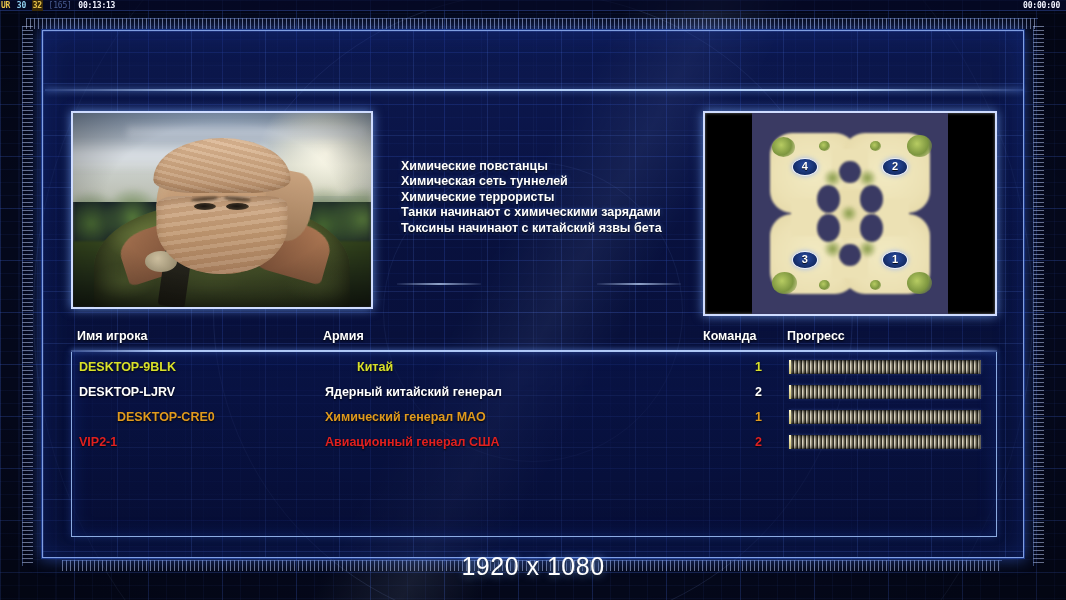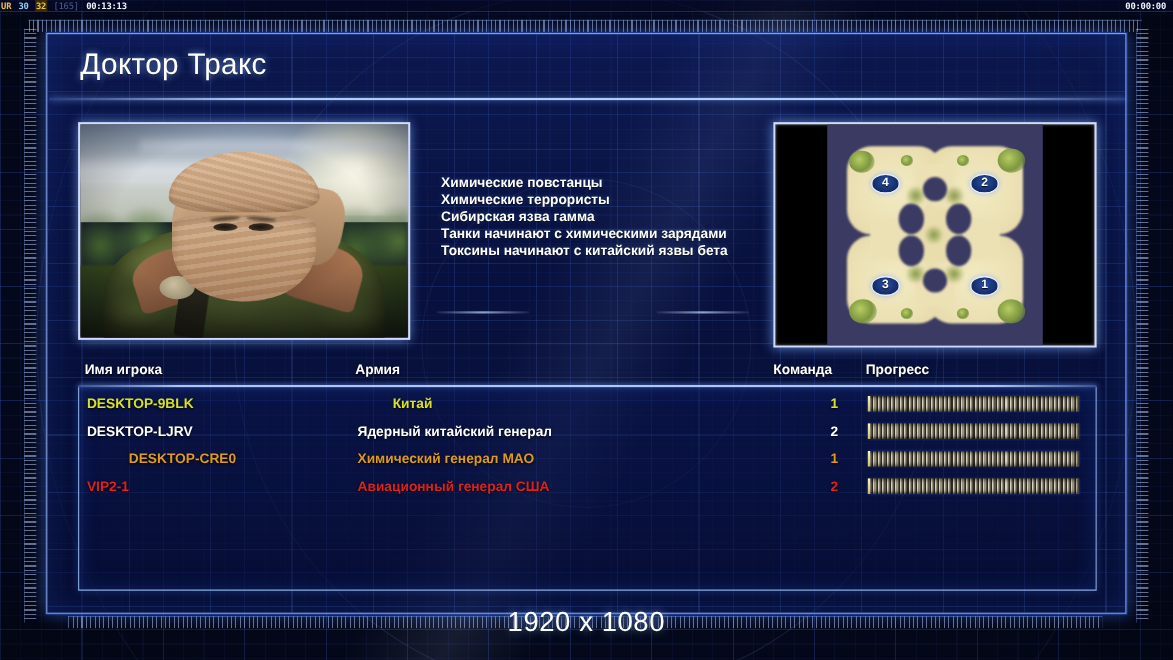--- a/index.html
+++ b/index.html
@@ -458,21 +458,20 @@
 
 <div class="ruler ruler-v" id="ruler-left"></div>
 <div class="ruler ruler-v" id="ruler-right"></div>
 <div class="ruler ruler-h" id="ruler-top"></div>
 <div class="ruler ruler-h" id="ruler-bottom"></div>
 
 <div id="panel">
   <div id="panel-grid"></div>
 
   <div id="title-bar">
-    <div id="page-title">Доктор Тракс</div>
     <div id="title-underline"></div>
   </div>
 
   <div id="info-row">
 
     <div id="portrait-frame">
       <div id="portrait">
         <div class="pt-sky"></div>
         <div class="pt-sun"></div>
         <div class="pt-cloud1"></div>
@@ -493,22 +492,22 @@
         <div class="sd-brow-r"></div>
         <div class="sd-eye-l"></div>
         <div class="sd-eye-r"></div>
         <div id="portrait-shade"></div>
       </div>
     </div>
 
     <div id="desc-box">
       <div id="desc-list">
         <span class="desc-line">Химические повстанцы</span>
+        <span class="desc-line">Химическая сеть туннелей</span>
         <span class="desc-line">Химические террористы</span>
-        <span class="desc-line">Сибирская язва гамма</span>
         <span class="desc-line">Танки начинают с химическими зарядами</span>
         <span class="desc-line">Токсины начинают с китайский язвы бета</span>
       </div>
       <div class="desc-div" id="desc-div-l"></div>
       <div class="desc-div" id="desc-div-r"></div>
     </div>
 
     <div id="minimap-frame">
       <div id="minimap">
         <div id="mm-terrain">

